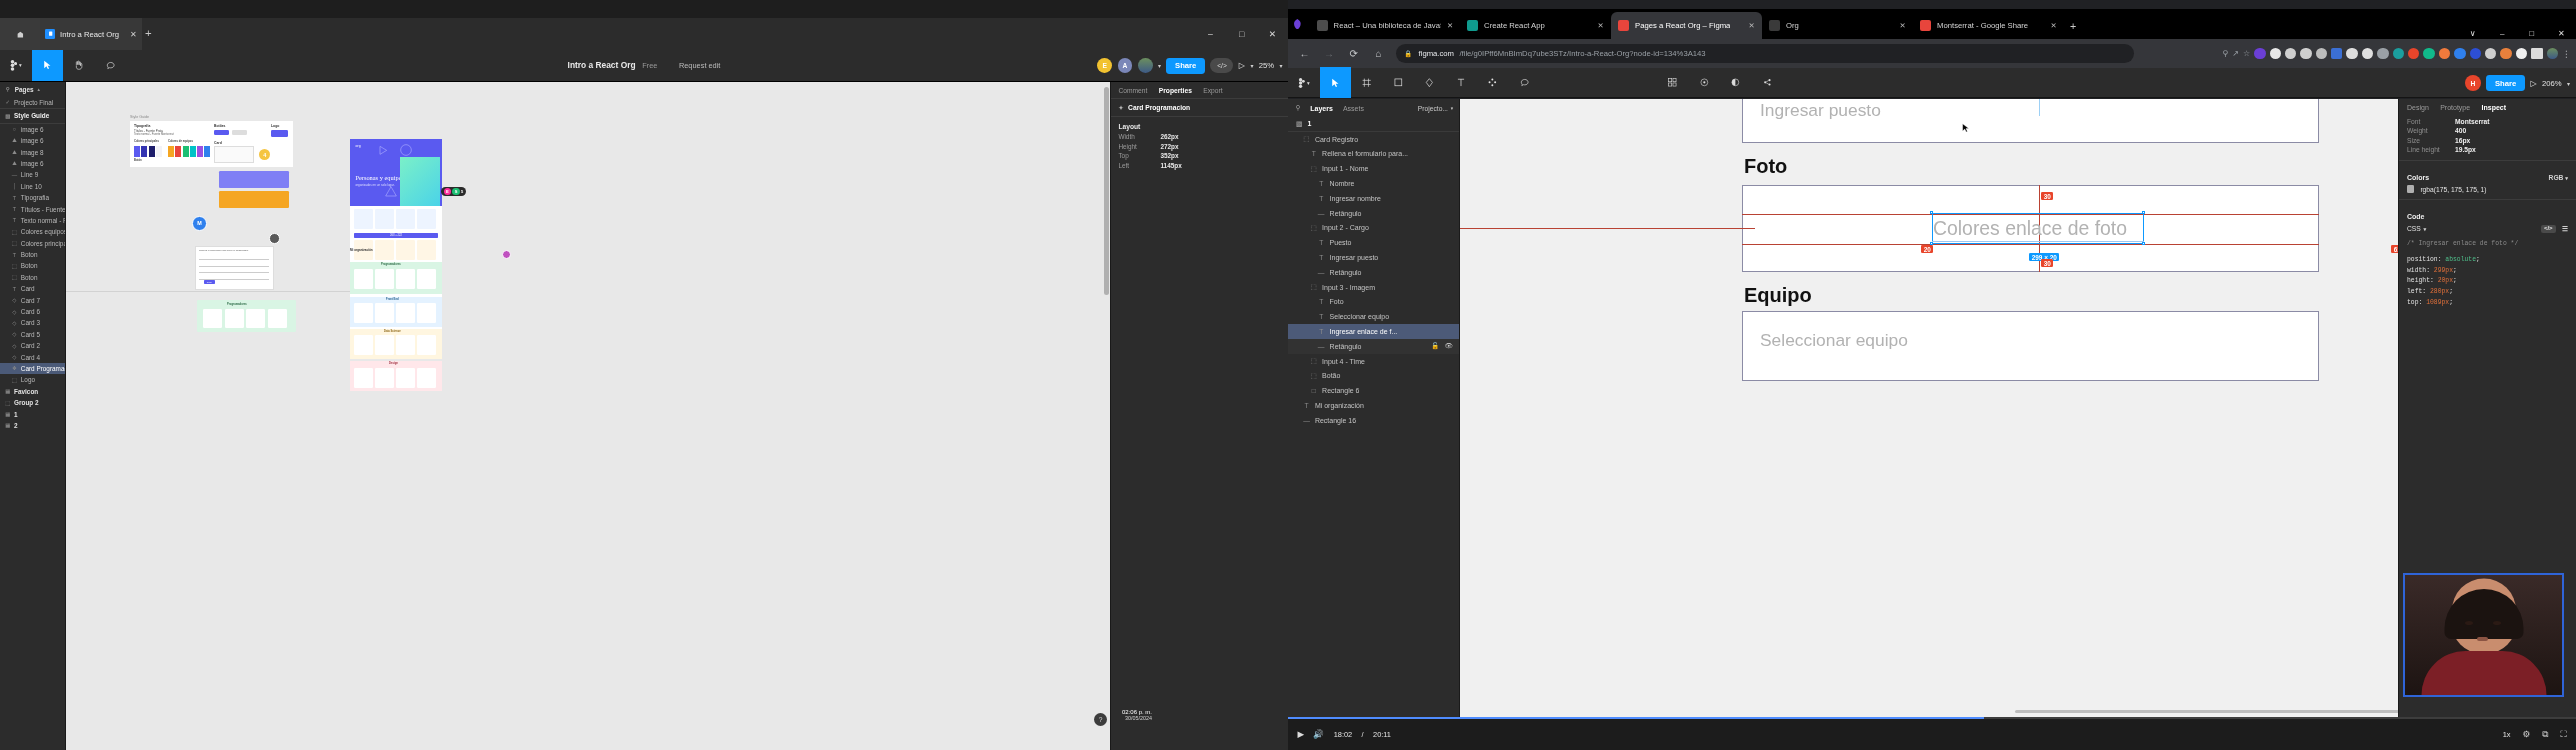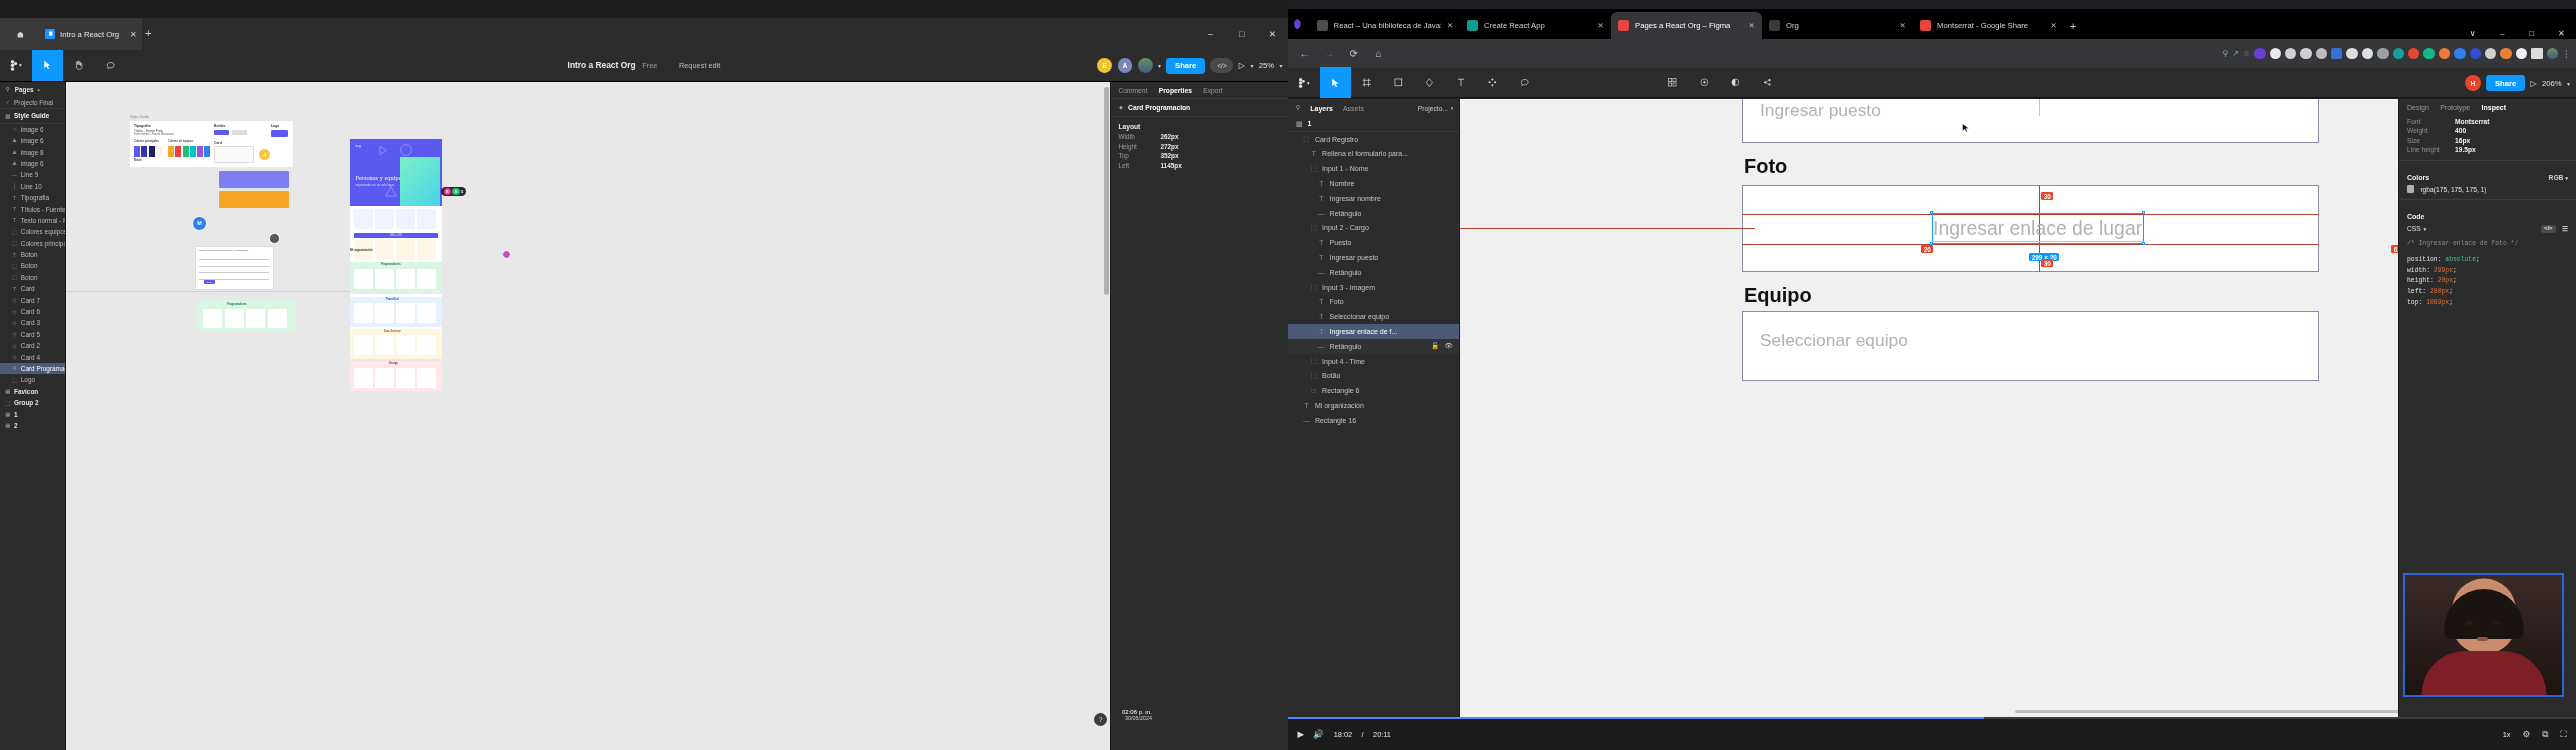--- a/index.html
+++ b/index.html
@@ -567,20 +567,25 @@
         <div>□</div>
         <div>✕</div>
       </div>
     </div>
 
     <div class="w2-urlbar">
       <span class="navico">←</span>
       <span class="navico" style="color:#6b6f73">→</span>
       <span class="navico">⟳</span>
       <span class="navico">⌂</span>
+      <div class="omnibox">
+        <span class="lock">🔒</span>
+        <span class="u1">figma.com</span>
+        <span class="u2">/file/g0IPff6MnBImDq7ube3STz/Intro-a-React-Org?node-id=134%3A143</span>
+      </div>
     </div>
 
     <div class="w2-ext">
       <span style="color:#9aa0a6;font-size:8px">⚲</span>
       <span style="color:#9aa0a6;font-size:8px">↗</span>
       <span style="color:#9aa0a6;font-size:8px">☆</span>
       <span class="exti" style="background:#6b3fd6"></span>
       <span class="exti" style="background:#e8e8e8"></span>
       <span class="exti" style="background:#d0d0d0"></span>
       <span class="exti" style="background:#cfcfcf"></span>
@@ -803,21 +808,21 @@
       <div class="meas-v" style="left:579px;top:86px;height:87px"></div>
       <div class="meas-h" style="left:282px;top:115px;width:577px"></div>
       <div class="meas-h" style="left:282px;top:145px;width:577px"></div>
       <div class="meas-h" style="left:0px;top:129px;width:295px"></div>
 
       <div class="selbox" style="left:472px;top:114px;width:212px;height:31px"></div>
       <div class="selhandle" style="left:470px;top:112px"></div>
       <div class="selhandle" style="left:470px;top:143px"></div>
       <div class="selhandle" style="left:682px;top:112px"></div>
       <div class="selhandle" style="left:682px;top:143px"></div>
-      <div style="position:absolute;left:473px;top:118px;font-size:19.4px;color:#b2b2b2">Ingresar enlace de lugar</div>
+      <div style="position:absolute;left:473px;top:118px;font-size:19.4px;color:#b2b2b2">Colores enlace de foto</div>
       <div style="position:absolute;left:472px;top:142px;width:212px;height:1px;background:#9fc8f0"></div>
 
       <div class="badge-red" style="left:581px;top:93px">30</div>
       <div class="badge-blue" style="left:569px;top:154px">299 × 20</div>
       <div class="badge-red" style="left:581px;top:160px">30</div>
       <div class="badge-red" style="left:461px;top:146px">20</div>
       <div class="badge-red" style="left:931px;top:146px">611</div>
 
       <svg style="position:absolute;left:502px;top:24px" width="7.4" height="10" viewBox="0 0 12 16">
         <path d="M1 1 L1 13 L4.5 9.8 L6.8 14.5 L8.8 13.6 L6.5 9 L11 9 Z" fill="#000" stroke="#fff" stroke-width=".7"></path>

